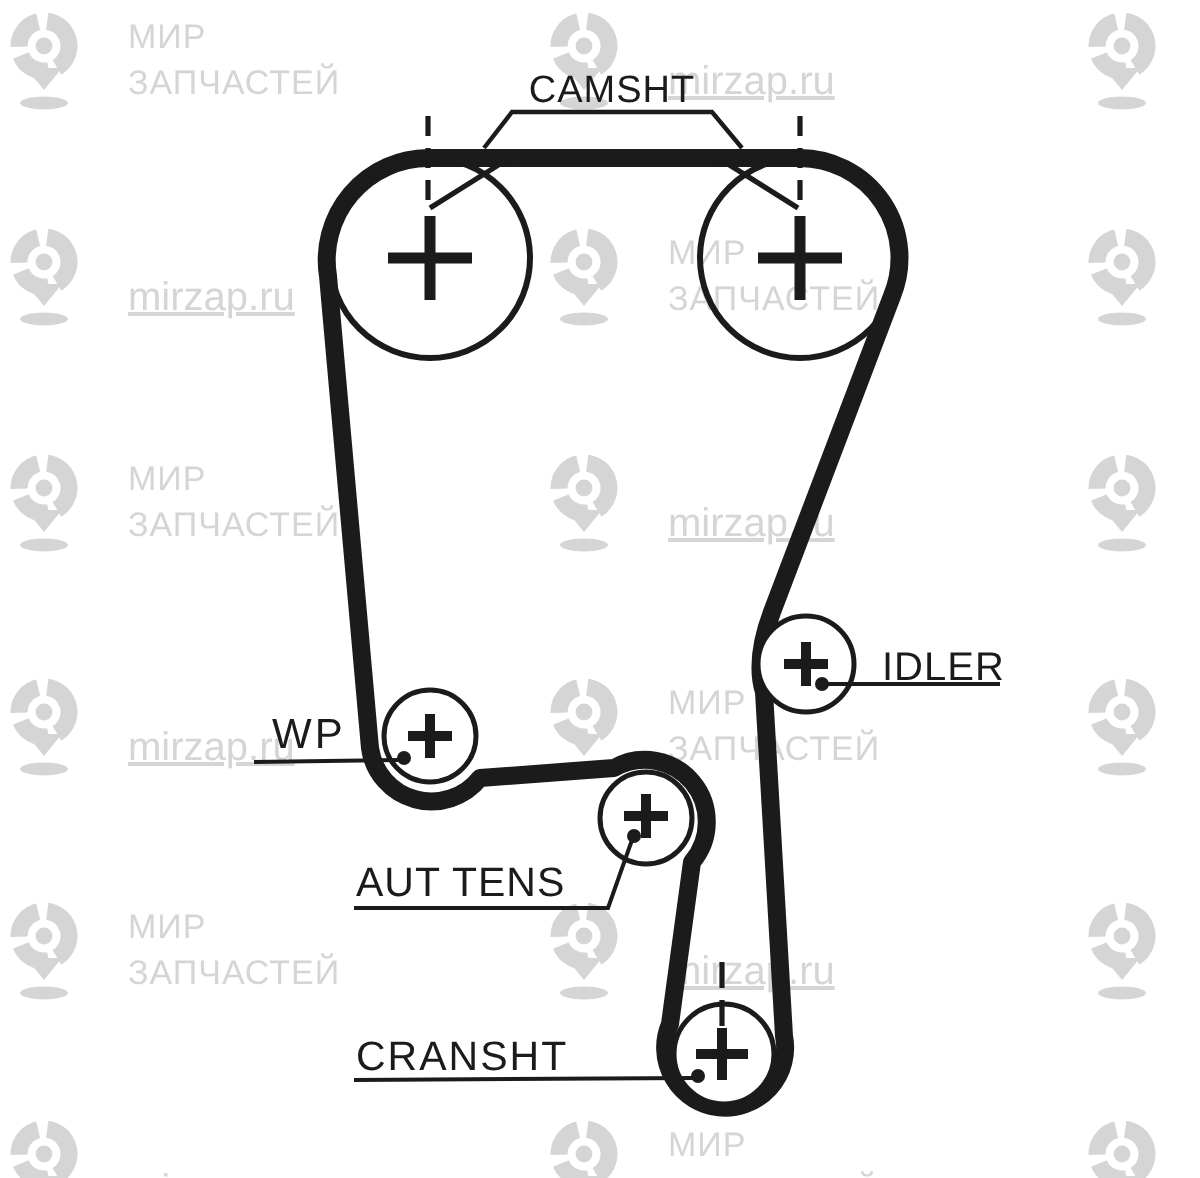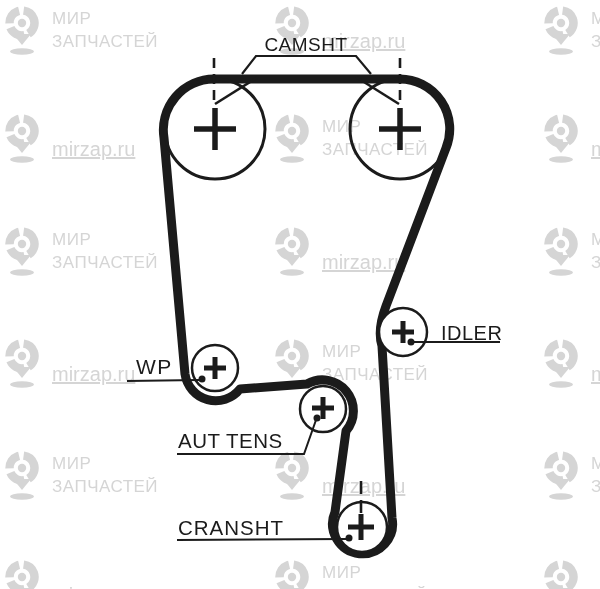--- a/index.html
+++ b/index.html
@@ -3,21 +3,21 @@
 <meta charset="utf-8">
 <style>
   html,body{margin:0;padding:0;background:#fff;}
   #stage{
     position:relative;width:600px;height:589px;overflow:hidden;background:#fff;
     font-family:"Liberation Sans",sans-serif;
   }
   
   #wm-layer{position:absolute;inset:0;z-index:1;}
   .wm-block{position:absolute;display:flex;align-items:flex-start;}
-  .wm-text{margin-left:10px;color:#d5d5d5;}
+  .wm-text{margin-left:22px;color:#d5d5d5;}
   .wm-brand{font-size:17px;line-height:23px;letter-spacing:.5px;margin-top:3px;white-space:nowrap;}
   .wm-site{font-size:20px;margin-top:26px;white-space:nowrap;text-decoration:underline;}
   
   #diagram{position:absolute;left:0;top:0;z-index:2;}
   text{font-family:"Liberation Sans",sans-serif;fill:#1b1b1b;}
 </style>
 </head>
 <body>
 
 <div id="stage">

